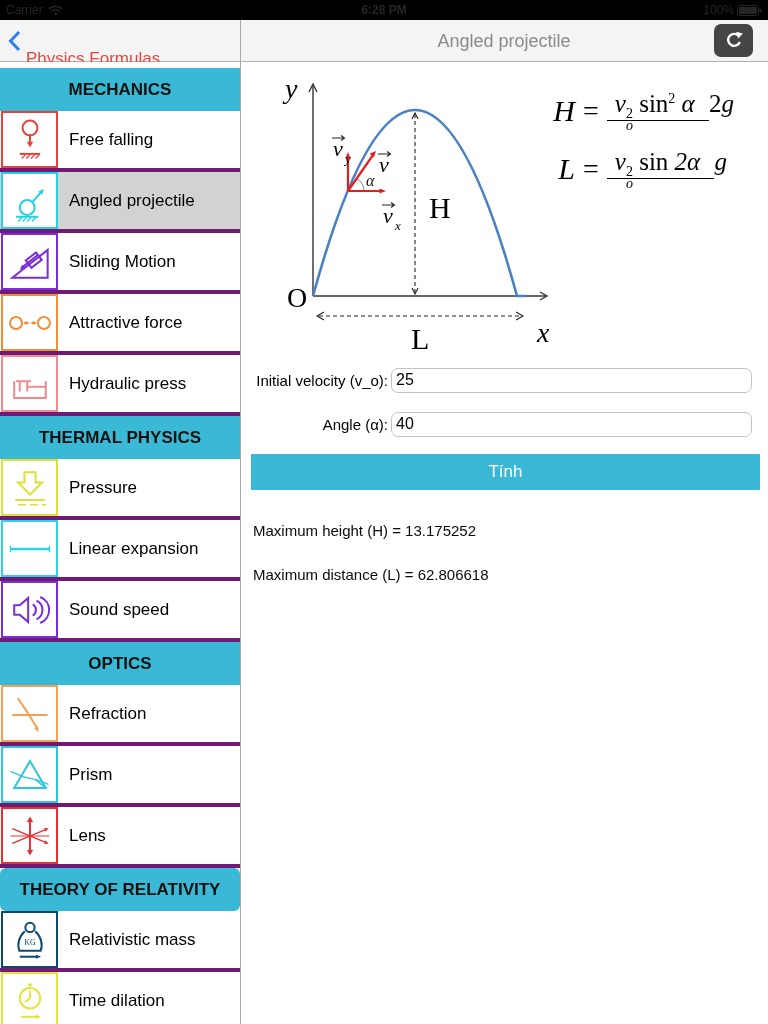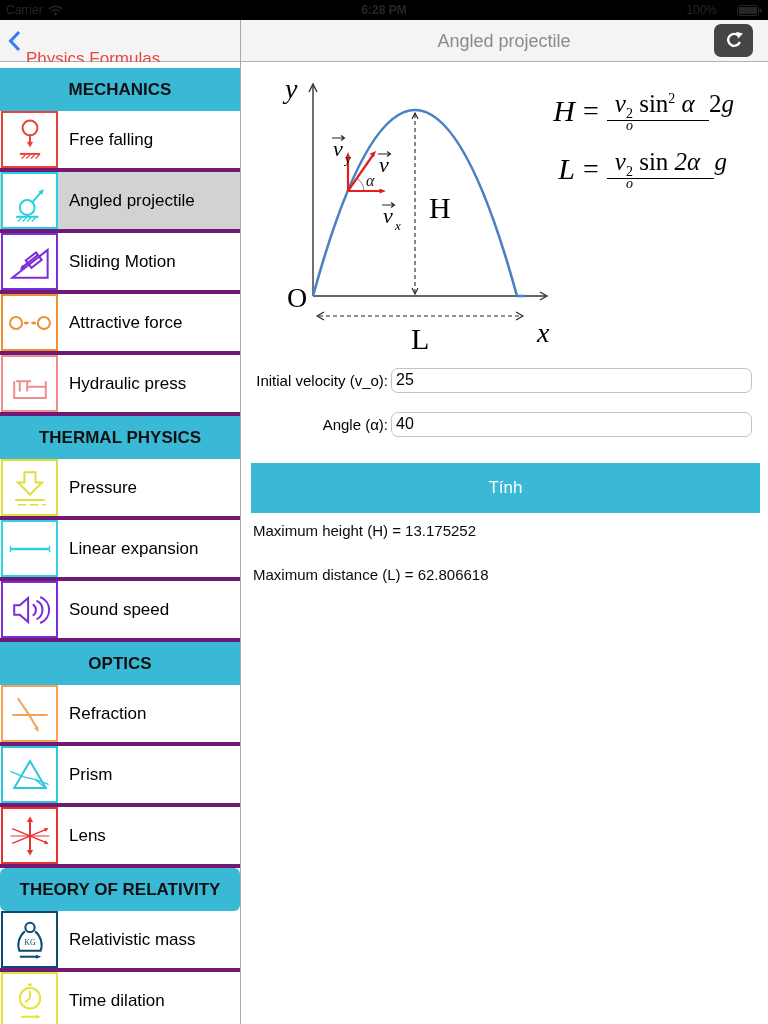--- a/index.html
+++ b/index.html
@@ -4,21 +4,21 @@
 <style>
   * { margin:0; padding:0; box-sizing:border-box; }
   html,body { width:768px; height:1024px; }
   body { font-family:"Liberation Sans", sans-serif; background:#fff; position:relative; overflow:hidden; }
 
   
   .status-bar { position:absolute; left:0; top:0; width:768px; height:20px; background:#000;
     color:#262626; font-size:12px; display:flex; align-items:center; }
   .sb-left { position:absolute; left:6px; display:flex; align-items:center; gap:5px; }
   .sb-center { position:absolute; left:0; right:0; text-align:center; font-weight:bold; }
-  .sb-right { position:absolute; right:6px; display:flex; align-items:center; gap:20px; }
+  .sb-right { position:absolute; right:6px; display:flex; align-items:center; gap:3px; }
 
   
   .nav-bar { position:absolute; left:0; top:20px; width:768px; height:42px; background:#f4f4f4;
     border-bottom:1px solid #b2b2b2; }
   .back-btn { position:absolute; left:8px; top:0; height:42px; display:flex; align-items:center; gap:5px; cursor:pointer; }
   .back-label { font-size:17px;margin-top:35px; }
   .nav-title { position:absolute; left:240px; right:0; top:0; height:42px; line-height:42px;
     text-align:center; font-size:18px; color:#8a8a8a; }
   .refresh-btn { position:absolute; right:15px; top:4px; width:39px; height:33px; background:#454547;
     border-radius:7px; display:flex; align-items:center; justify-content:center; cursor:pointer; }
@@ -57,21 +57,21 @@
   .stack { display:inline-flex; flex-direction:column; font-size:14px; line-height:12px; vertical-align:-6px; text-align:left; }
   .supscript { font-size:14px; vertical-align:9px; }
 
   .form-row { position:absolute; left:0; width:520px; height:26px; display:flex; align-items:center; }
   .form-row.r1 { top:305px; }
   .form-row.r2 { top:349px; }
   .form-label { width:150px; text-align:right; font-size:15px; color:#000; padding-right:3px; white-space:nowrap; }
   .form-input { width:361px; height:25px; border:1px solid #c3c3c3; border-radius:7px; font-size:16px;
     padding:0 4px; font-family:"Liberation Sans", sans-serif; color:#000; outline:none; background:#fff; }
 
-  .calc-btn { position:absolute; left:10px; top:401px; width:509px; height:50px; border:none;
+  .calc-btn { position:absolute; left:10px; top:392px; width:509px; height:36px; border:none;
     color:#fff; font-size:17px; font-family:"Liberation Sans", sans-serif; cursor:pointer; }
   .result-line { position:absolute; left:12px; font-size:15px; color:#0b0b0b; }
   .result-1 { top:460px; }
   .result-2 { top:504px; }
 </style>
 </head>
 <body>
 
 <div class="status-bar">
   <div class="sb-left">

